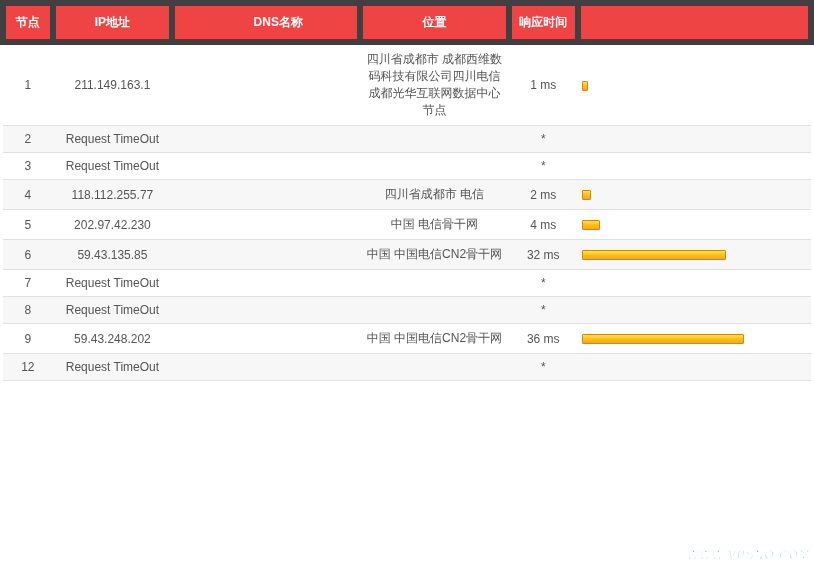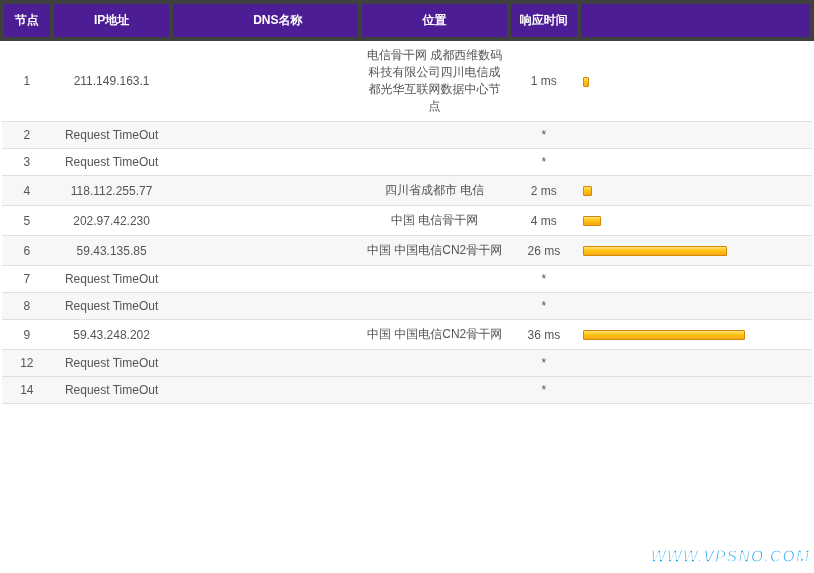--- a/index.html
+++ b/index.html
@@ -8,26 +8,26 @@
     font-family: Arial, "Microsoft YaHei", sans-serif;
     font-size: 12px;
     color: #333;
     background: #fff;
   }
   table {
     border-collapse: collapse;
     width: 814px;
   }
   th {
-    background: #4c1d95;
+    background: #ef4444;
     color: #fff;
     font-weight: bold;
     padding: 8px 4px;
     text-align: center;
-    border: 4px solid #404040;
+    border: 6px solid #404040;
     font-size: 12px;
   }
   td {
     padding: 6px 4px;
     text-align: center;
     border-bottom: 1px solid #e0e0e0;
     vertical-align: middle;
     font-size: 12px;
     color: #555;
   }
@@ -44,21 +44,21 @@
     background: linear-gradient(to bottom, #ffe27a 0%, #ffc107 50%, #f5a623 100%);
     border: 1px solid #d48806;
     border-radius: 1px;
     vertical-align: middle;
   }
   .watermark {
     position: absolute;
     right: 4px;
     top: 548px;
     font-family: Arial, sans-serif;
-    font-size: 16px;
+    font-size: 12px;
     font-weight: bold;
     font-style: italic;
     letter-spacing: 1px;
     color: #0099e5;
     -webkit-text-stroke: 1.5px #fff;
     text-shadow: 0 0 2px #fff;
     pointer-events: none;
   }
   .wrap { position: relative; width: 814px; height: 573px; overflow: hidden; }
 </style>
@@ -75,21 +75,21 @@
       <th class="col-loc">位置</th>
       <th class="col-time">响应时间</th>
       <th class="col-bar"></th>
     </tr>
   </thead>
   <tbody id="tbody">
         <tr>
           <td class="col-node">1</td>
           <td class="col-ip">211.149.163.1</td>
           <td class="col-dns"></td>
-          <td class="col-loc">电信骨干网 成都西维数码科技有限公司四川电信成都光华互联网数据中心节点</td>
+          <td class="col-loc">四川省成都市 成都西维数码科技有限公司四川电信成都光华互联网数据中心节点</td>
           <td class="col-time">1 ms</td>
           <td class="col-bar"><span class="bar" style="width: 6px;"></span></td>
         </tr>
         <tr class="alt">
           <td class="col-node">2</td>
           <td class="col-ip">Request TimeOut</td>
           <td class="col-dns"></td>
           <td class="col-loc"></td>
           <td class="col-time">*</td>
           <td class="col-bar"></td>
@@ -116,21 +116,21 @@
           <td class="col-dns"></td>
           <td class="col-loc">中国 电信骨干网</td>
           <td class="col-time">4 ms</td>
           <td class="col-bar"><span class="bar" style="width: 18px;"></span></td>
         </tr>
         <tr class="alt">
           <td class="col-node">6</td>
           <td class="col-ip">59.43.135.85</td>
           <td class="col-dns"></td>
           <td class="col-loc">中国 中国电信CN2骨干网</td>
-          <td class="col-time">26 ms</td>
+          <td class="col-time">32 ms</td>
           <td class="col-bar"><span class="bar" style="width: 144px;"></span></td>
         </tr>
         <tr>
           <td class="col-node">7</td>
           <td class="col-ip">Request TimeOut</td>
           <td class="col-dns"></td>
           <td class="col-loc"></td>
           <td class="col-time">*</td>
           <td class="col-bar"></td>
         </tr>
@@ -151,24 +151,16 @@
           <td class="col-bar"><span class="bar" style="width: 162px;"></span></td>
         </tr>
         <tr class="alt">
           <td class="col-node">12</td>
           <td class="col-ip">Request TimeOut</td>
           <td class="col-dns"></td>
           <td class="col-loc"></td>
           <td class="col-time">*</td>
           <td class="col-bar"></td>
         </tr>
-        <tr class="alt">
-          <td class="col-node">14</td>
-          <td class="col-ip">Request TimeOut</td>
-          <td class="col-dns"></td>
-          <td class="col-loc"></td>
-          <td class="col-time">*</td>
-          <td class="col-bar"></td>
-        </tr>
       </tbody>
 </table>
 <div class="watermark">WWW.VPSNO.COM</div>
 </div>
 
 </body></html>

